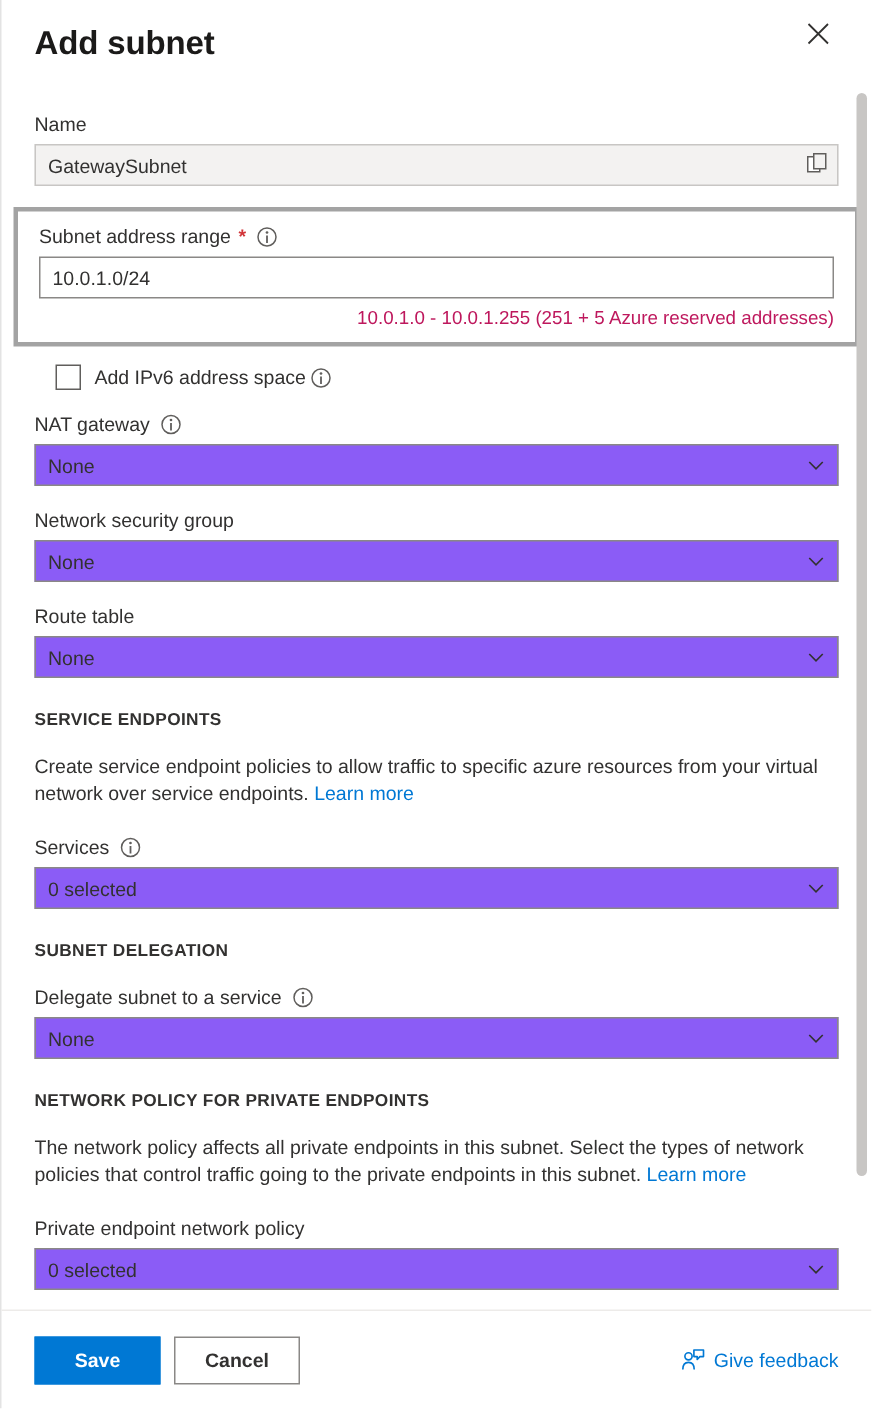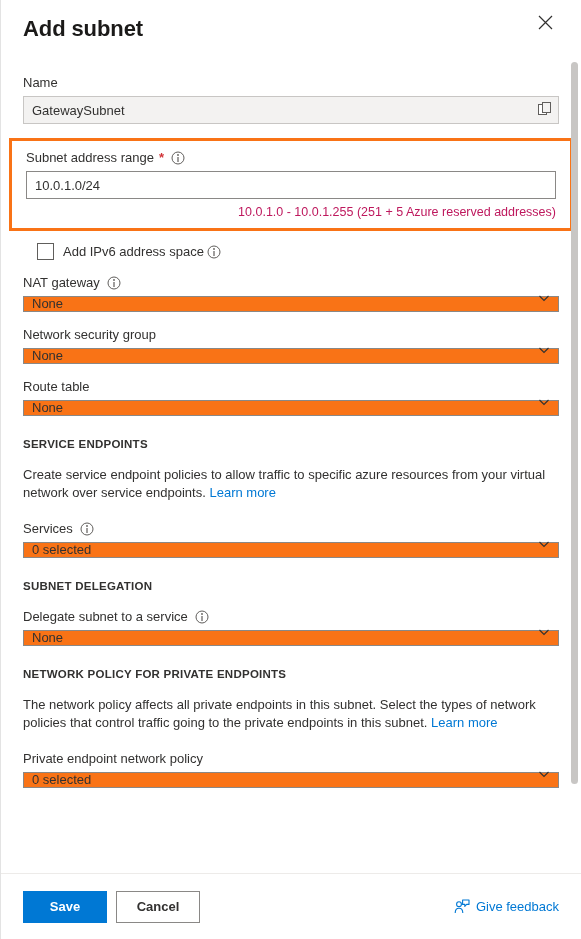--- a/index.html
+++ b/index.html
@@ -106,42 +106,42 @@
 
   .help-text {
     font-size: 12.5px;
     color: #be185d;
     text-align: right;
     margin-top: 5px;
     line-height: 16px;
   }
 
   .dropdown {
-    height: 16px;
+    height: 28px;
     border: 1px solid #8a8886;
-    background: #f97316;
-    display: flex;
-    align-items: flex-end;
+    background: #8b5cf6;
+    display: flex;
+    align-items: center;
     cursor: pointer;
   }
   .dropdown .dd-value {
     font-size: 13px;
     color: #323130;
     padding: 0 8px;
     flex: 1 1 auto;
   }
   .dropdown .dd-chevron {
     width: 28px; height: 26px;
     display: flex; align-items: center; justify-content: center;
     flex: 0 0 auto;
   }
 
   
   .highlight-box {
-    border: 3px solid #f97316;
+    border: 3px solid #a3a3a3;
     margin: 0 -14px 0 -14px;
     padding: 8px 14px 8px 14px;
   }
   .highlight-box .field { margin-bottom: 0; }
 
   
   .checkbox-row {
     display: flex;
     align-items: center;
     margin: 12px 0 14px 14px;

